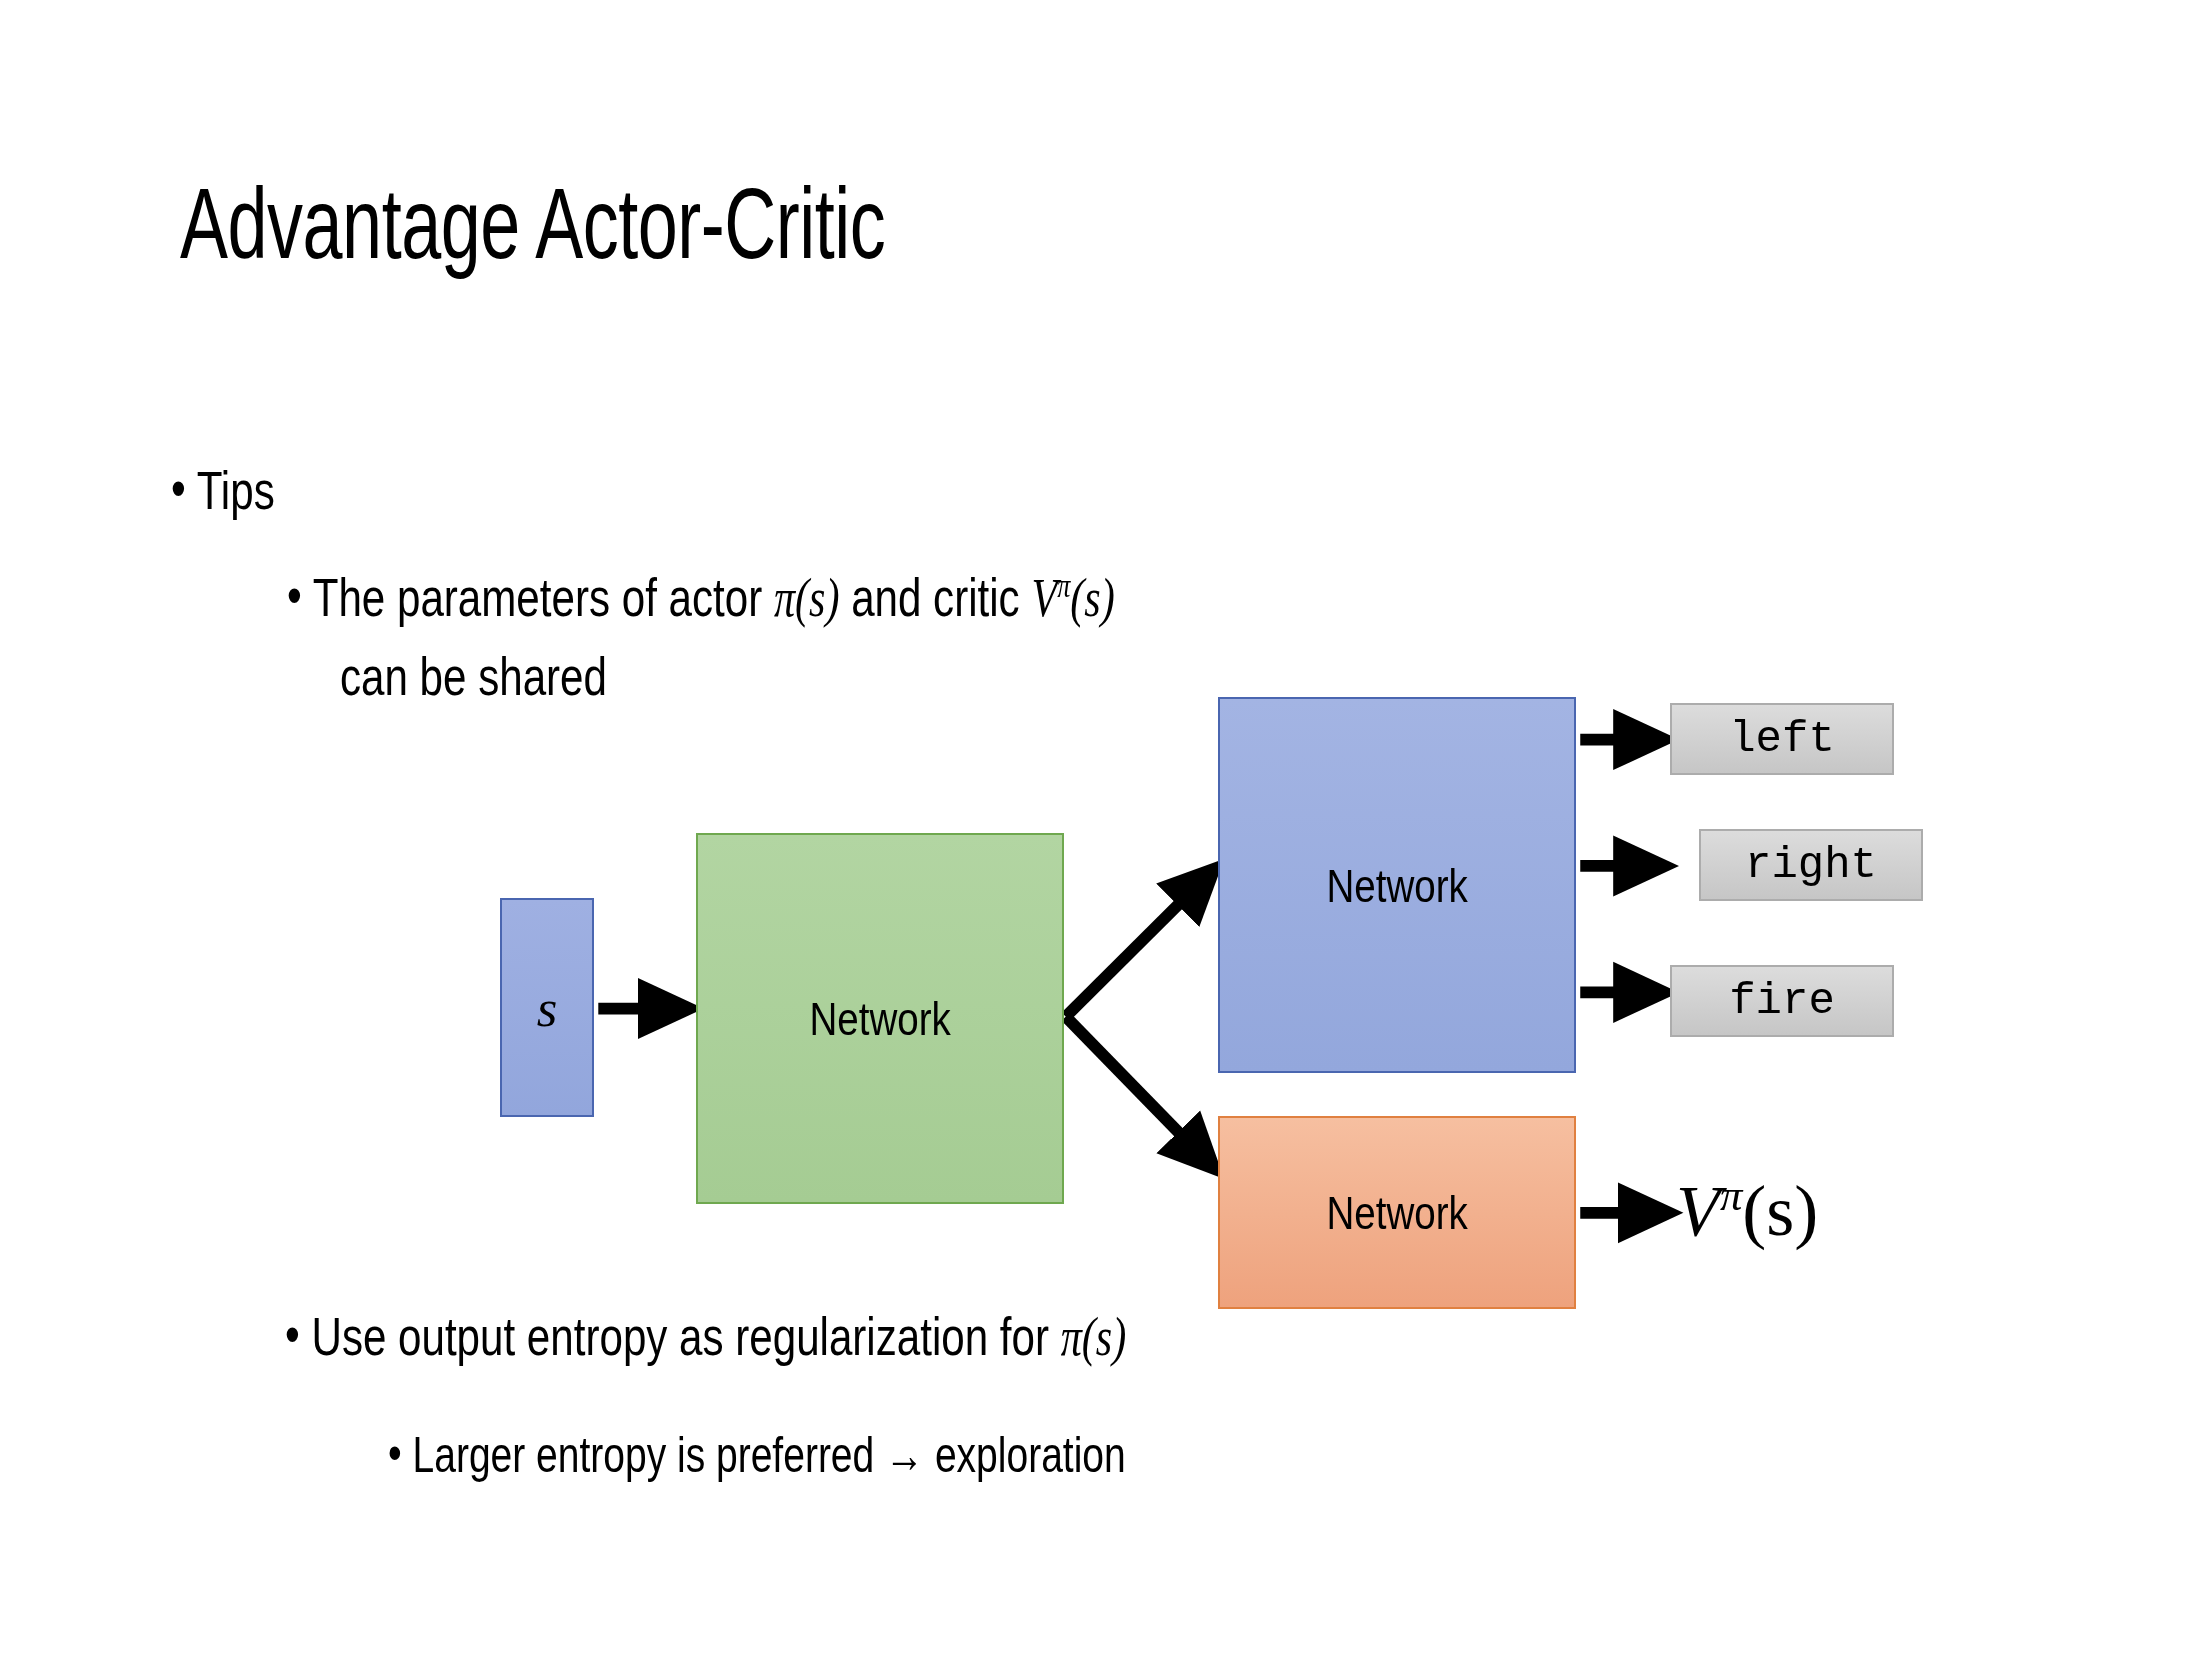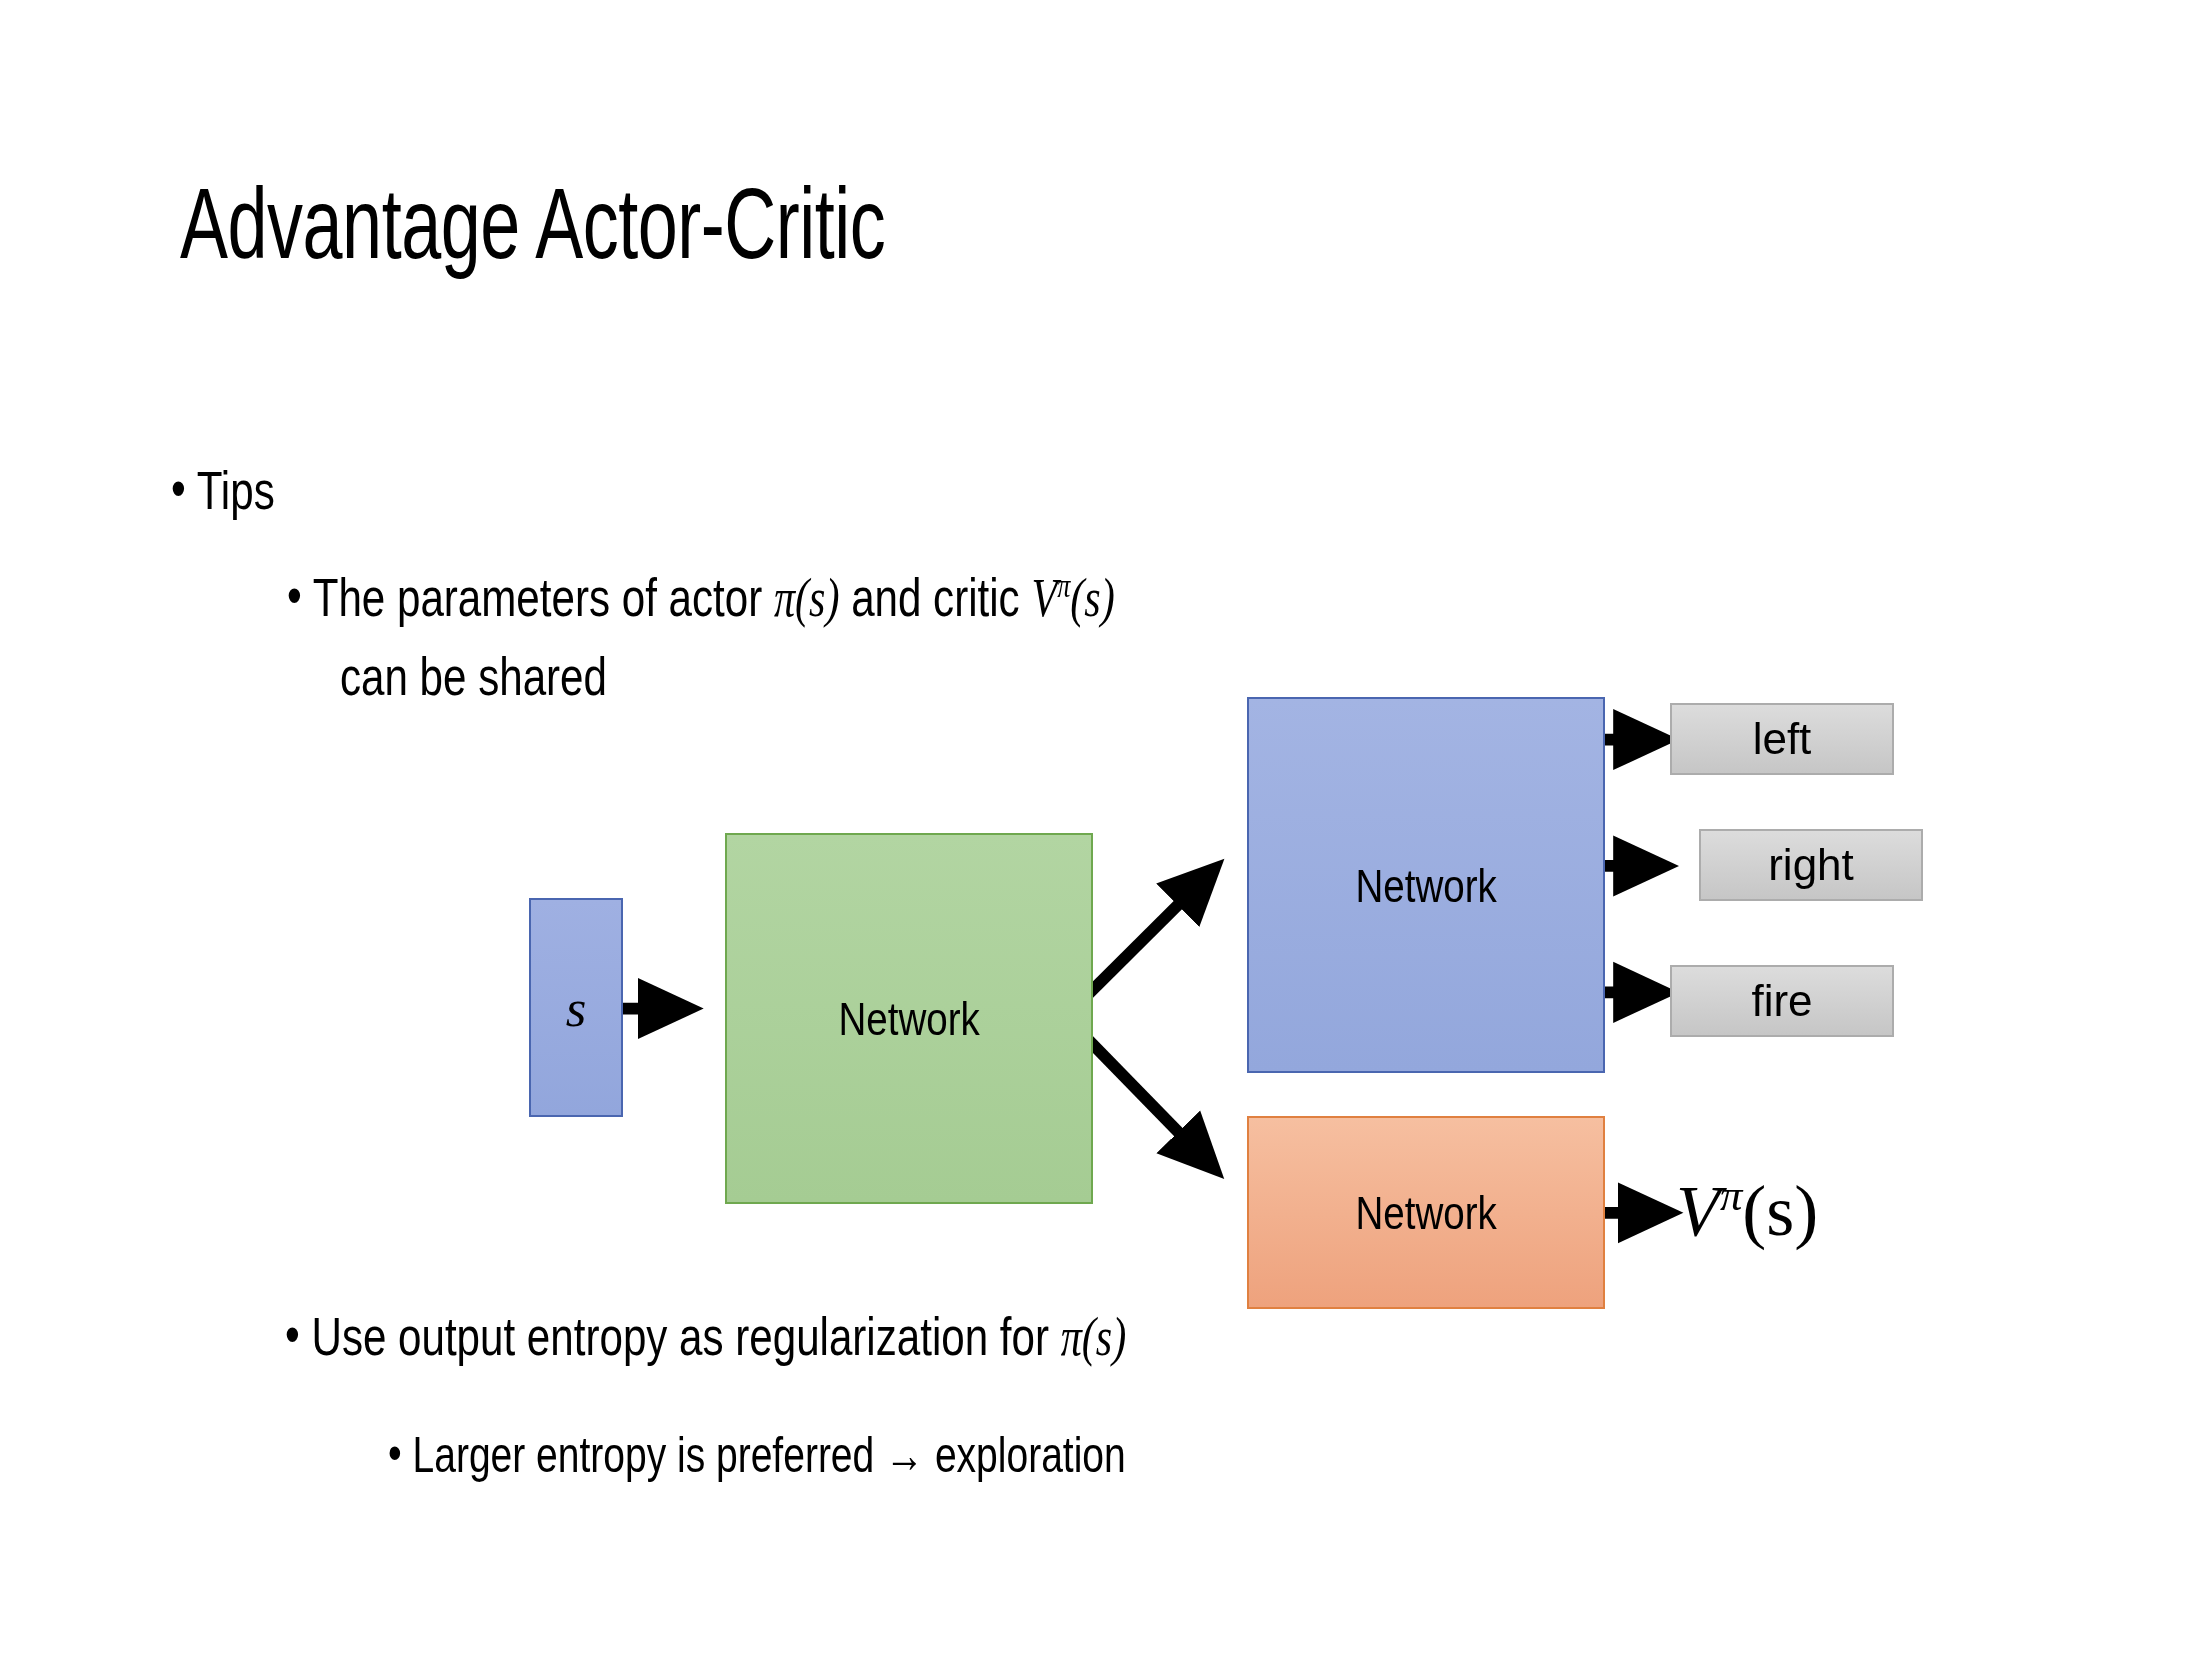--- a/index.html
+++ b/index.html
@@ -94,21 +94,20 @@
     width: 2205px;
     height: 1654px;
     pointer-events: none;
   }
   .dbox {
     position: absolute;
     box-sizing: border-box;
     display: flex;
     align-items: center;
     justify-content: center;
-    margin-left: 29px;
   }
   .dbox .lbl {
     font-family: "Liberation Sans", sans-serif;
     font-size: 47px;
     color: #000000;
     transform: scaleX(0.82);
     white-space: nowrap;
   }
   .dbox .lbl-math {
     font-family: "Liberation Serif", serif;
@@ -156,21 +155,21 @@
     box-sizing: border-box;
     width: 224px;
     height: 72px;
     background: linear-gradient(180deg, #DCDCDC 0%, #C6C6C6 100%);
     border: 2.2px solid #ACACAC;
     display: flex;
     align-items: center;
     justify-content: center;
   }
   .outbox .lbl {
-    font-family: Liberation Sans, sans-serif;
+    font-family: Liberation Mono, monospace;
     font-size: 44px;
     color: #000000;
     white-space: nowrap;
   }
   #out-left  { left: 1670px; top: 703px; }
   #out-right { left: 1670px; top: 829px; margin-left: 29px; }
   #out-fire  { left: 1670px; top: 956px; margin-top: 9px; }
 
   #vpi-label {
     position: absolute;

